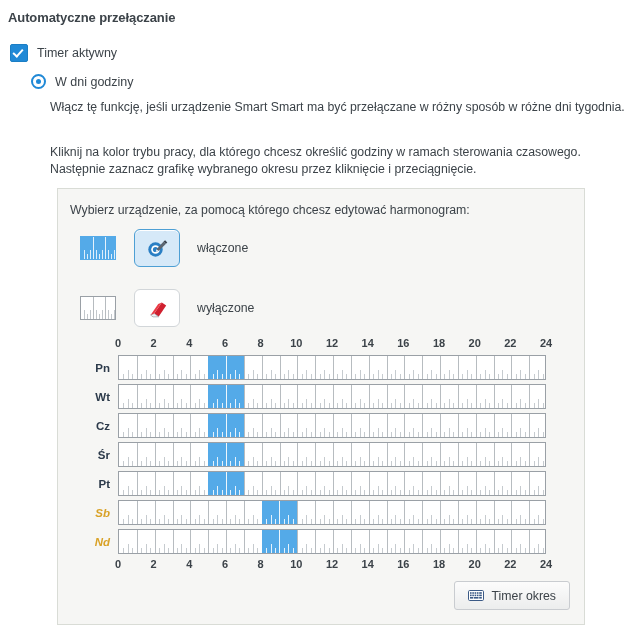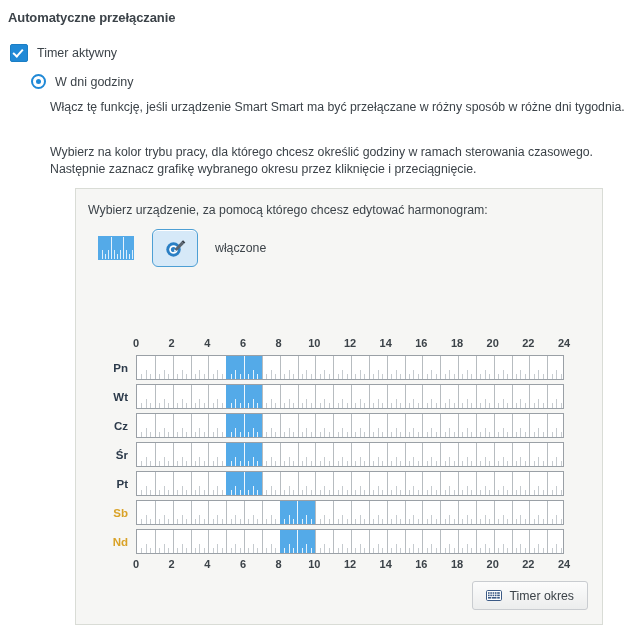--- a/index.html
+++ b/index.html
@@ -44,21 +44,21 @@
   .rd-label{font-size:12.5px;margin-left:9px;color:#3c4349;}
   
   .para{
     position:absolute;left:50px;font-size:12.3px;line-height:17px;
     color:#3c4349;width:578px;
   }
   #para1{top:99px;}
   #para2{top:144px;}
   
   .panel{
-    position:absolute;left:75px;top:188px;width:528px;height:437px;
+    position:absolute;left:57px;top:188px;width:528px;height:437px;
     background:#f6f6f4;border:1px solid #d9dcd6;box-sizing:border-box;
   }
   .panel-head{
     position:absolute;left:12px;top:14px;font-size:12.3px;color:#3c4349;
   }
   
   .dev-row{position:absolute;display:flex;align-items:center;}
   #dev-on{left:22px;top:40px;}
   #dev-off{left:22px;top:100px;}
   .swatch{
@@ -85,21 +85,21 @@
   .axis span{
     position:absolute;top:0;transform:translateX(-50%);
     font-size:11px;color:#3c4349;font-weight:bold;
   }
   .rows{margin-top:3px;}
   .row{display:flex;align-items:center;height:25px;margin-bottom:4px;}
   .daylab{
     width:40px;text-align:right;padding-right:8px;
     font-size:11.5px;font-weight:bold;color:#2c3a4a;flex:0 0 auto;
   }
-  .daylab.weekend{color:#d9a227;}
+  .daylab.weekend{color:#d9a227;font-style:italic;}
   .track{
     position:relative;width:428px;height:25px;box-sizing:border-box;
     border:1px solid #9aa0a6;background:#fff;overflow:hidden;flex:0 0 auto;
   }
   .track .hour{position:absolute;top:0;bottom:0;width:1px;background:#b7bcc0;}
   .track .minor{position:absolute;bottom:0;width:1px;background:#c6cbcf;}
   .track .band{position:absolute;top:0;bottom:0;background:#54aae8;}
   .band .bhour{position:absolute;top:0;bottom:0;width:1px;background:rgba(255,255,255,.9);}
   .band .bminor{position:absolute;bottom:0;width:1px;background:rgba(255,255,255,.85);}
   .axis-bot{margin-top:3px;}
@@ -123,21 +123,21 @@
   <div class="checkbox"></div>
   <div class="cb-label">Timer aktywny</div>
 </div>
 
 <div class="rd-row">
   <div class="radio"></div>
   <div class="rd-label">W dni godziny</div>
 </div>
 
 <div class="para" id="para1">Włącz tę funkcję, jeśli urządzenie Smart Smart ma być przełączane w różny sposób w różne dni tygodnia.</div>
-<div class="para" id="para2">Wybierz na kolor trybu pracy, dla którego chcesz określić godziny w ramach sterowania czasowego. Następnie zaznacz grafikę wybranego okresu przez kliknięcie i przeciągnięcie.</div>
+<div class="para" id="para2">Kliknij na kolor trybu pracy, dla którego chcesz określić godziny w ramach sterowania czasowego. Następnie zaznacz grafikę wybranego okresu przez kliknięcie i przeciągnięcie.</div>
 
 <div class="panel">
 
   <div class="panel-head">Wybierz urządzenie, za pomocą którego chcesz edytować harmonogram:</div>
 
   <div class="dev-row" id="dev-on">
     <div class="swatch on">
         <div class="seg" style="left: 12px;"></div>
         <div class="seg" style="left: 24px;"></div>
         <div class="tick" style="left: 3px; height: 9px;"></div>
@@ -156,20 +156,43 @@
         <circle cx="10.5" cy="13.5" r="4.3" fill="#ffffff"></circle>
         <circle cx="10.5" cy="13.5" r="2.6" fill="#2a7fc4"></circle>
         <path d="M11.5 13.2 L18.6 5.6 L21 7.8 L13.6 15 Z" fill="#5b6570"></path>
         <path d="M18.6 5.6 L20.1 4.2 L22.3 6.4 L21 7.8 Z" fill="#39424c"></path>
         <path d="M11.5 13.2 L13.6 15 L10.7 16 Z" fill="#e8eef3"></path>
       </svg>
     </div>
     <div class="dev-label">włączone</div>
   </div>
 
+  <div class="dev-row" id="dev-off">
+    <div class="swatch off">
+        <div class="seg" style="left: 12px;"></div>
+        <div class="seg" style="left: 24px;"></div>
+        <div class="tick" style="left: 3px; height: 9px;"></div>
+        <div class="tick" style="left: 6px; height: 5px;"></div>
+        <div class="tick" style="left: 9px; height: 9px;"></div>
+        <div class="tick" style="left: 15px; height: 9px;"></div>
+        <div class="tick" style="left: 18px; height: 5px;"></div>
+        <div class="tick" style="left: 21px; height: 9px;"></div>
+        <div class="tick" style="left: 27px; height: 9px;"></div>
+        <div class="tick" style="left: 30px; height: 5px;"></div>
+        <div class="tick" style="left: 33px; height: 9px;"></div>
+      </div>
+    <div class="iconbtn plain">
+      <svg width="24" height="24" viewBox="0 0 24 24">
+        <path d="M9.2 17.6 L16.8 6.4 L21.2 9.6 L13.6 20.8 Z" fill="#d0202f"></path>
+        <path d="M9.2 17.6 L13.6 20.8 L8.0 20.9 L5.6 19.0 Z" fill="#f2f4f6" stroke="#9aa0a6" stroke-width=".7"></path>
+        <path d="M9.2 17.6 L5.6 19.0 L13.2 7.9 L16.8 6.4 Z" fill="#ea3c46"></path>
+      </svg>
+    </div>
+    <div class="dev-label">wyłączone</div>
+  </div>
 
   <div class="chart">
     <div class="axis" id="axis-top">
         <span style="left: 0px;">0</span>
         <span style="left: 35.6667px;">2</span>
         <span style="left: 71.3333px;">4</span>
         <span style="left: 107px;">6</span>
         <span style="left: 142.667px;">8</span>
         <span style="left: 178.333px;">10</span>
         <span style="left: 214px;">12</span>

